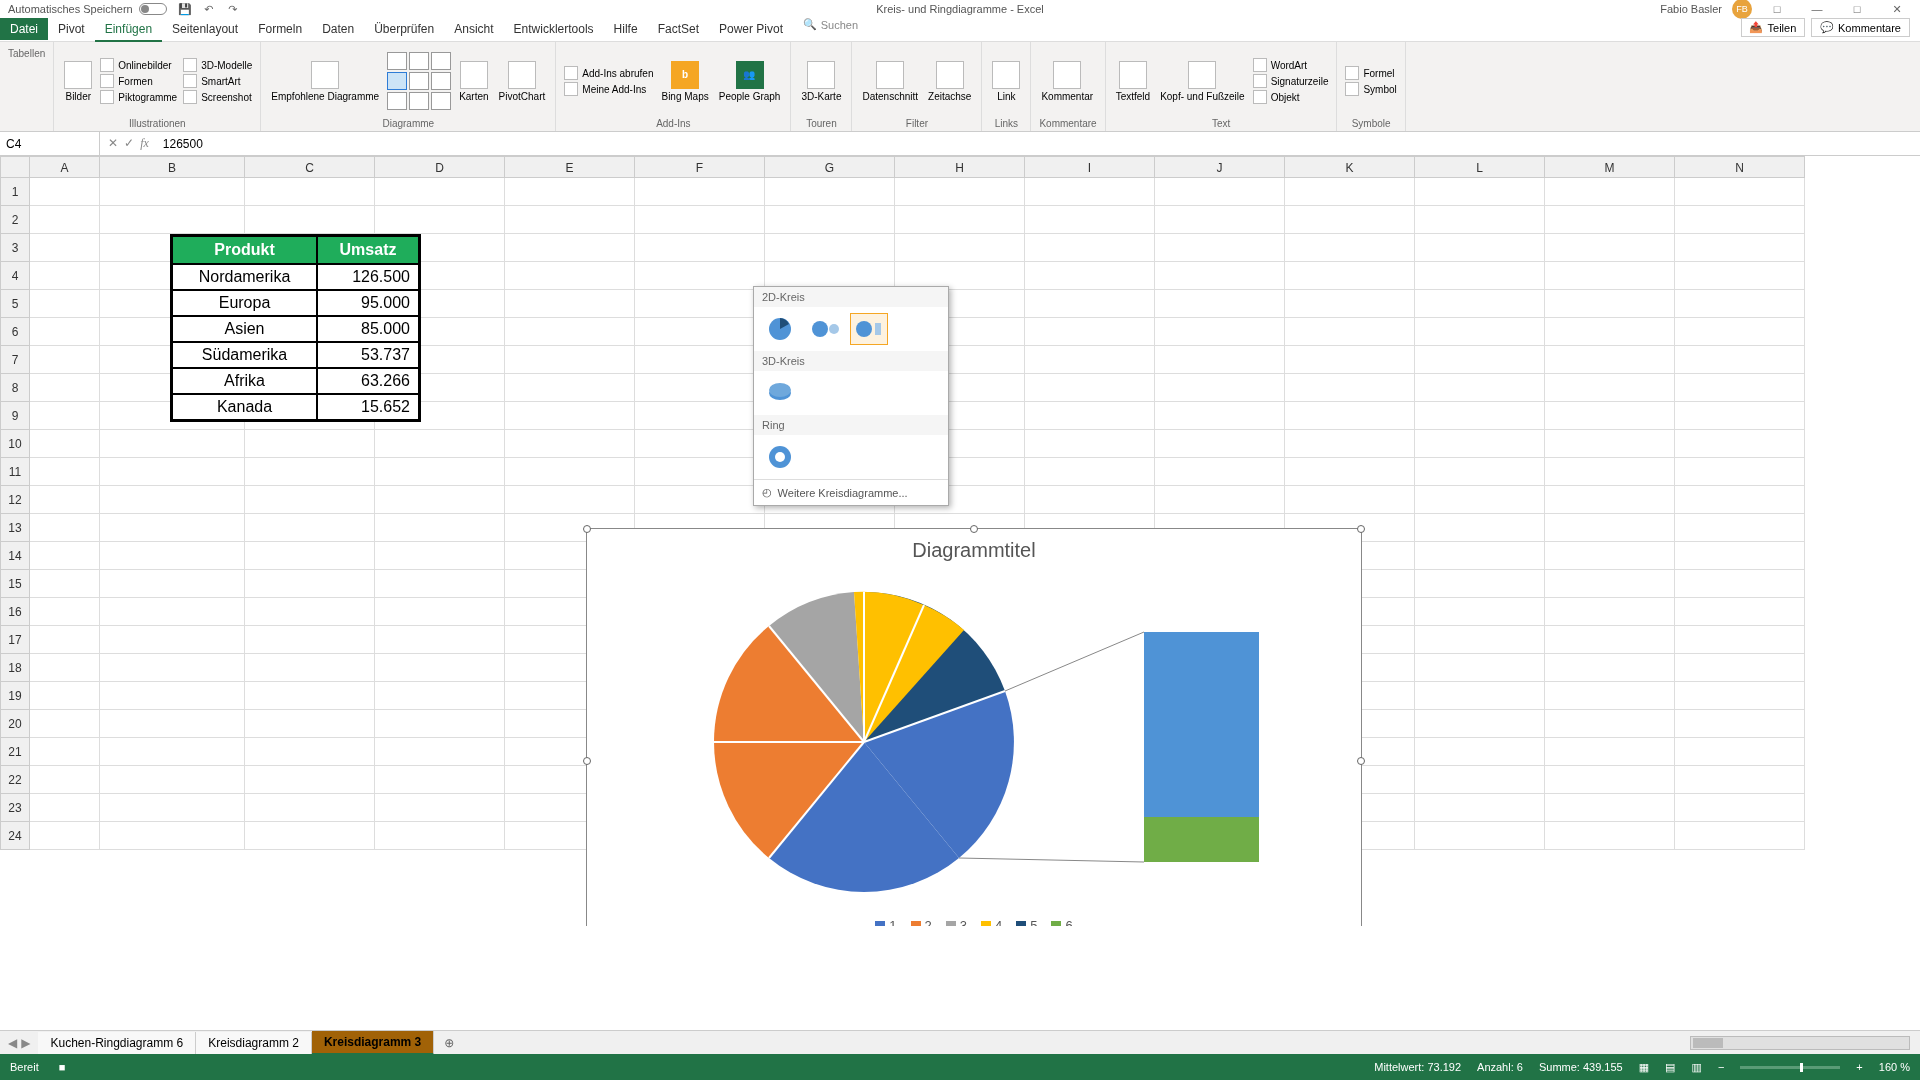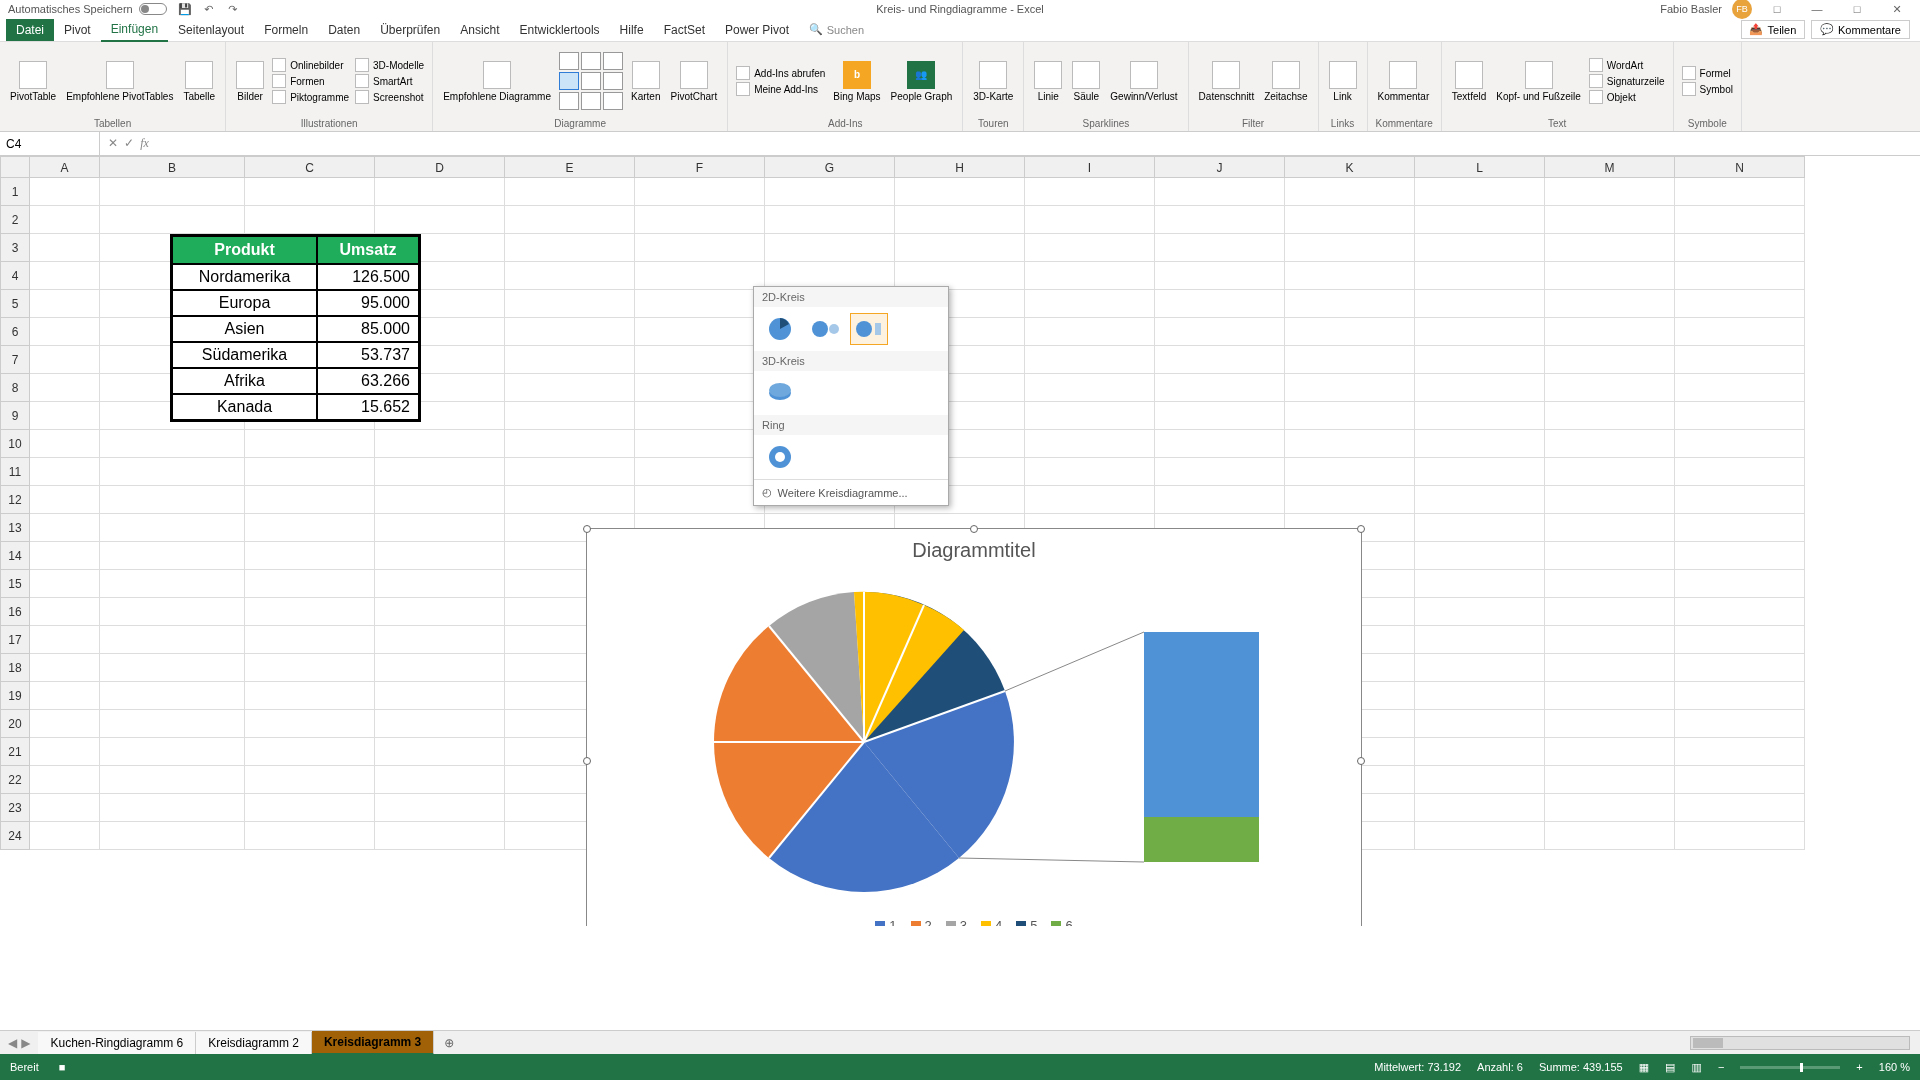--- a/index.html
+++ b/index.html
@@ -11,21 +11,21 @@
 .titlebar .toggle { width: 28px; height: 12px; border: 1px solid #888; border-radius: 6px; position: relative; }
 .titlebar .toggle::after { content:''; position:absolute; left:1px; top:1px; width:8px; height:8px; border-radius:50%; background:#888; }
 .titlebar .qat { display:flex; gap:8px; margin-left:10px; }
 .titlebar .qat span { width:16px; height:16px; display:flex; align-items:center; justify-content:center; color:#666; }
 .titlebar .title { position:absolute; left:50%; transform:translateX(-50%); }
 .titlebar .right { margin-left:auto; display:flex; align-items:center; gap:10px; }
 .titlebar .avatar { width:20px; height:20px; border-radius:50%; background:#e8a33d; color:#fff; font-size:9px; display:flex; align-items:center; justify-content:center; }
 .titlebar .winbtn { width:30px; text-align:center; color:#666; }
 
 
-.tabs { display:flex; height:24px; background:#fff; border-bottom:1px solid #ddd; align-items:center; padding-left:6px; font-size:12px; }
+.tabs { display:flex; height:24px; background:#fff; border-bottom:1px solid #ddd; align-items:flex-start; font-size:12px; }
 .tabs .tab { padding:4px 10px; color:#333; cursor:pointer; }
 .tabs .tab.file { background:#217346; color:#fff; }
 .tabs .tab.active { border-bottom:2px solid #217346; color:#217346; }
 .tabs .search { margin-left:10px; display:flex; align-items:center; gap:4px; color:#888; font-size:11px; }
 .tabs .right { margin-left:auto; display:flex; gap:6px; padding-right:10px; }
 .tabs .right .btn { border:1px solid #ccc; padding:2px 8px; font-size:11px; display:flex; align-items:center; gap:4px; }
 
 
 .ribbon { height:90px; background:#f3f2f1; border-bottom:1px solid #ccc; display:flex; font-size:10px; }
 .ribbon .group { border-right:1px solid #ddd; padding:4px 8px 2px; display:flex; flex-direction:column; }
@@ -150,34 +150,20 @@
       </div>
     <div class="btn">
         <span>💬</span>
         <span>Kommentare</span>
       </div>
   </div>
 </div>
 
 <div class="ribbon">
   <div class="group">
-    <div class="controls">
-      <div class="bigbtn">
-          <div class="icon"></div>
-          <span>PivotTable</span>
-        </div>
-      <div class="bigbtn">
-          <div class="icon"></div>
-          <span>Empfohlene PivotTables</span>
-        </div>
-      <div class="bigbtn">
-          <div class="icon"></div>
-          <span>Tabelle</span>
-        </div>
-    </div>
     <div class="label">Tabellen</div>
   </div>
   <div class="group">
     <div class="controls">
       <div class="bigbtn">
           <div class="icon"></div>
           <span>Bilder</span>
         </div>
       <div class="stack">
         <div class="smallbtn">
@@ -267,37 +253,20 @@
           <div class="icon"></div>
           <span>3D-Karte</span>
         </div>
       </div>
     <div class="label">Touren</div>
   </div>
   <div class="group">
     <div class="controls">
       <div class="bigbtn">
           <div class="icon"></div>
-          <span>Linie</span>
-        </div>
-      <div class="bigbtn">
-          <div class="icon"></div>
-          <span>Säule</span>
-        </div>
-      <div class="bigbtn">
-          <div class="icon"></div>
-          <span>Gewinn/Verlust</span>
-        </div>
-    </div>
-    <div class="label">Sparklines</div>
-  </div>
-  <div class="group">
-    <div class="controls">
-      <div class="bigbtn">
-          <div class="icon"></div>
           <span>Datenschnitt</span>
         </div>
       <div class="bigbtn">
           <div class="icon"></div>
           <span>Zeitachse</span>
         </div>
     </div>
     <div class="label">Filter</div>
   </div>
   <div class="group">
@@ -362,20 +331,21 @@
   </div>
 </div>
 
 <div class="fbar">
   <div class="namebox">C4</div>
   <div class="fxicons">
     <span>✕</span>
     <span>✓</span>
     <span class="fx">fx</span>
   </div>
+  <div class="input">126500</div>
 </div>
 
 <div class="grid-area">
   <div class="corner"></div>
   <div class="colheaders" id="colheaders">
       <div class="ch" style="width: 70px;">A</div>
       <div class="ch" style="width: 145px;">B</div>
       <div class="ch" style="width: 130px;">C</div>
       <div class="ch" style="width: 130px;">D</div>
       <div class="ch" style="width: 130px;">E</div>

